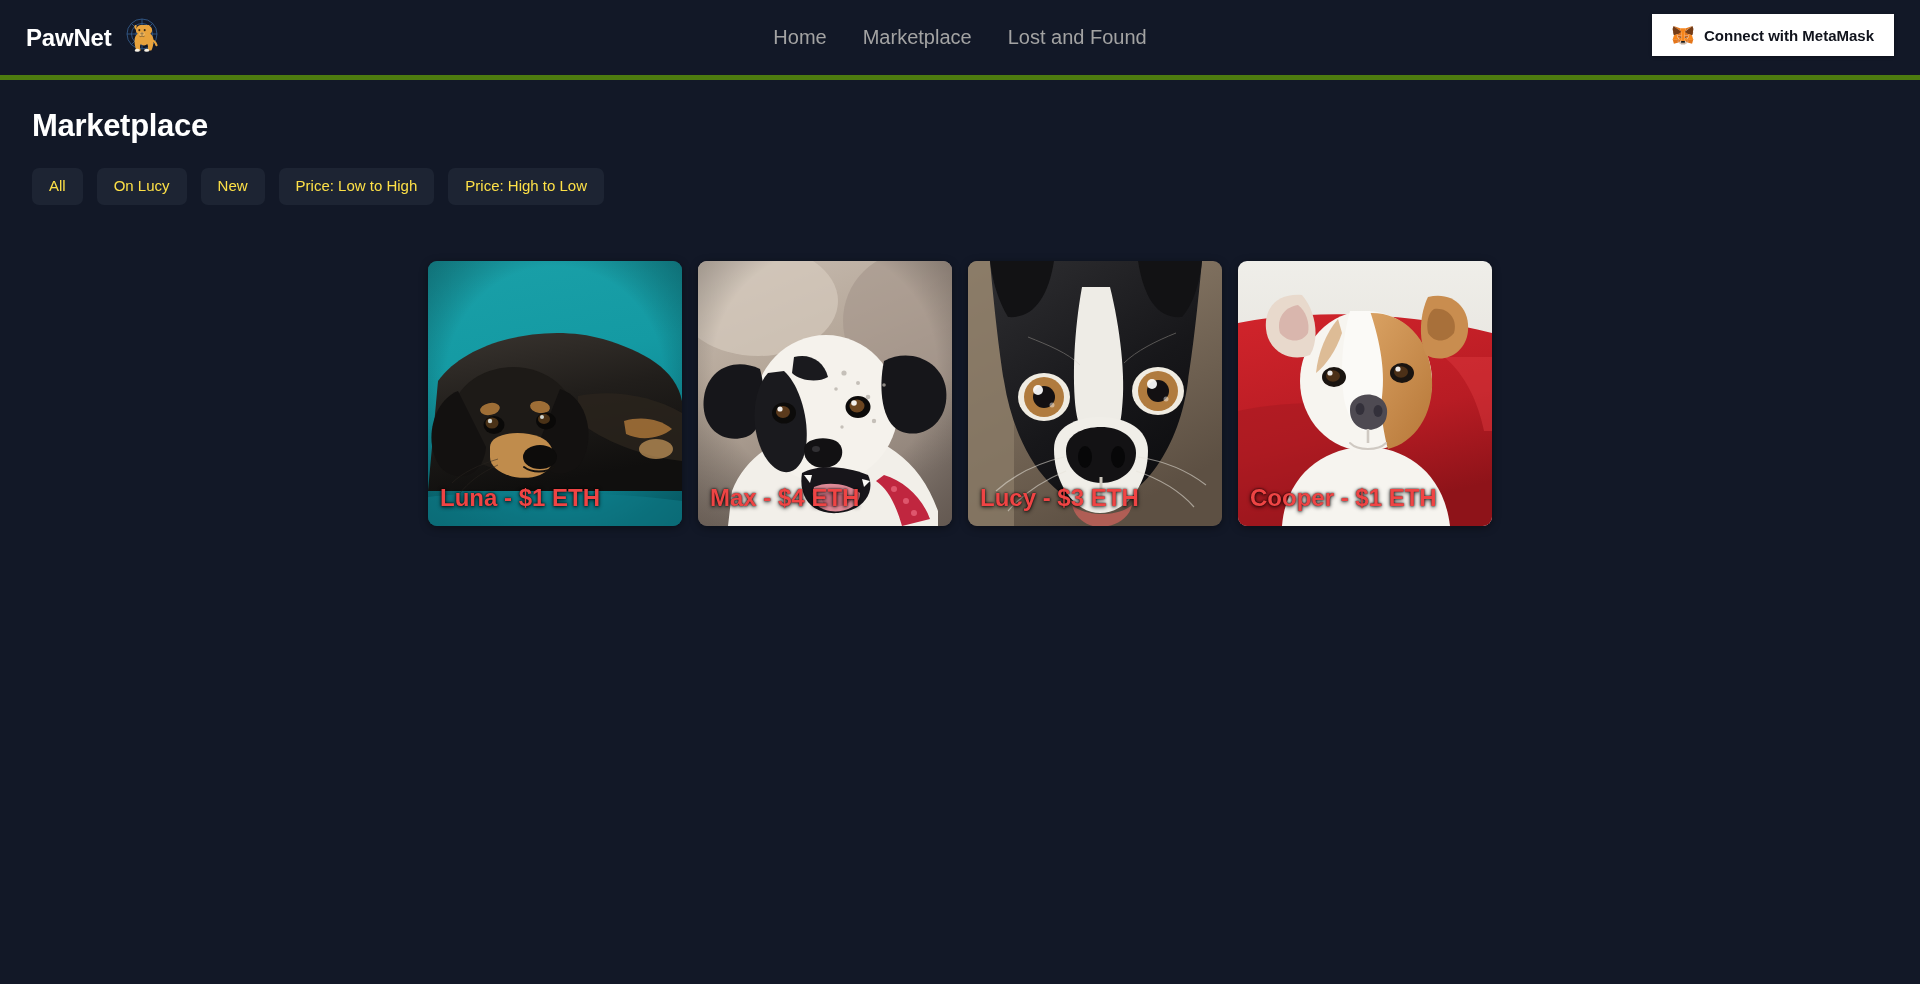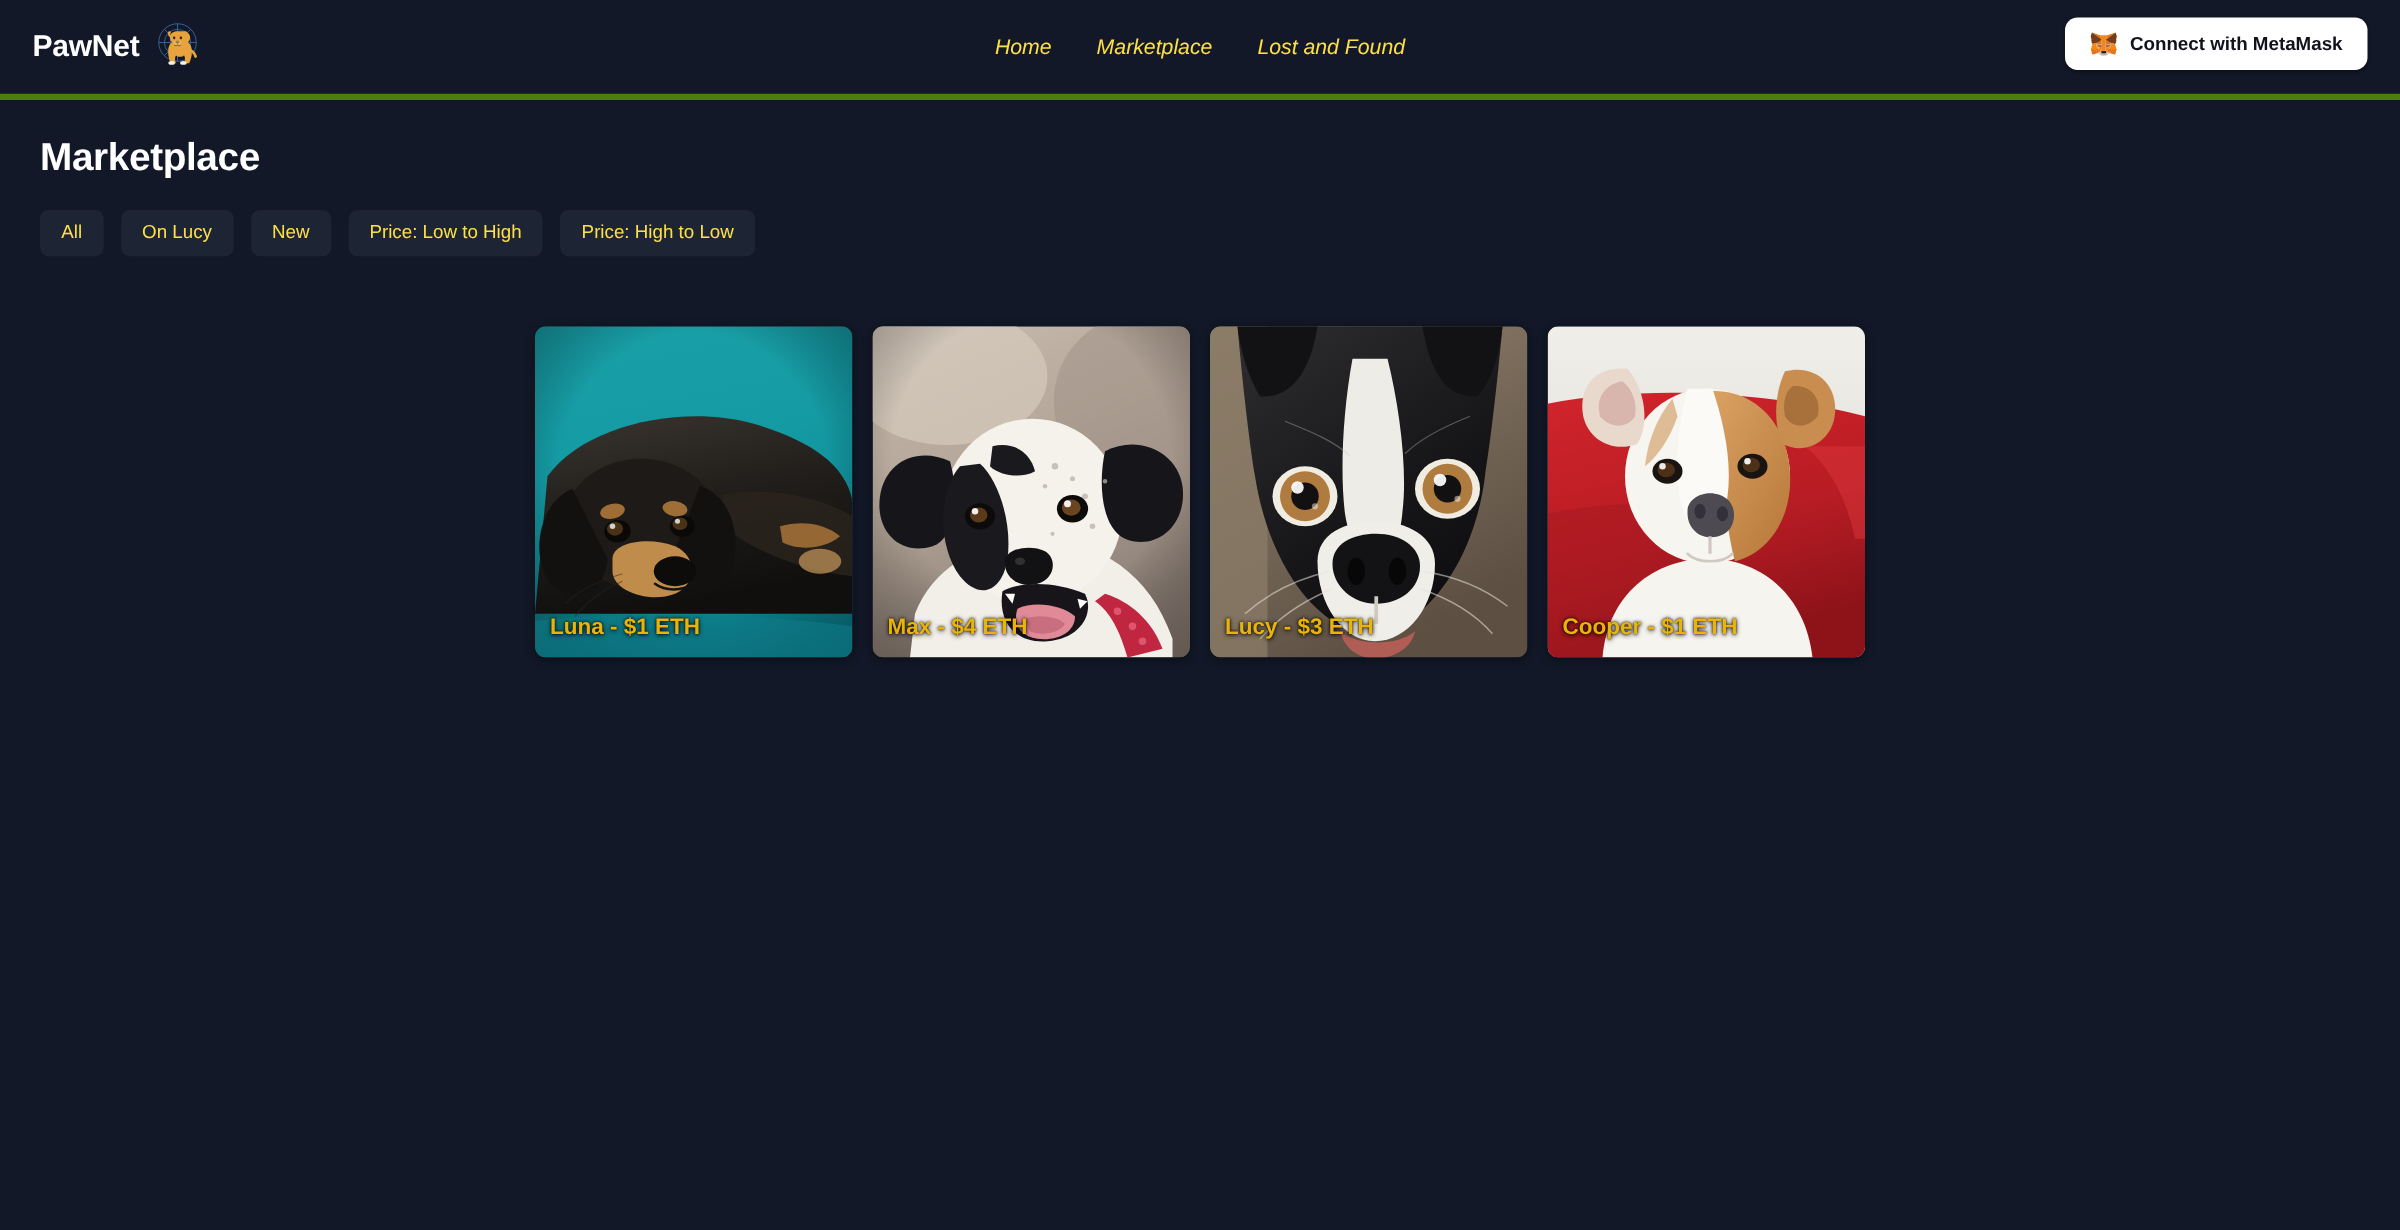--- a/index.html
+++ b/index.html
@@ -51,39 +51,38 @@
   .main-nav {
     position: absolute;
     left: 50%;
     transform: translateX(-50%);
     display: flex;
     align-items: center;
     gap: 36px;
   }
 
   .nav-link {
-    font-size: 17px;
-    color: #fde047;
+    font-size: 20px;
+    color: #a3a3a3;
     text-decoration: none;
     white-space: nowrap;
     cursor: pointer;
-    font-style: italic;
   }
 
   .connect-btn {
     position: absolute;
     right: 26px;
     top: 14px;
     display: flex;
     align-items: center;
     gap: 10px;
     background: #ffffff;
     color: #10131c;
     border: none;
-    border-radius: 10px;
+    border-radius: 0;
     padding: 11px 20px;
     font-size: 15px;
     font-weight: bold;
     font-family: "Liberation Sans", sans-serif;
     cursor: pointer;
     box-shadow: 0 1px 3px rgba(0,0,0,0.35);
   }
 
   .fox-icon { width: 22px; height: 20px; display: block; }
 
@@ -148,23 +147,23 @@
     inset: 0;
     width: 100%;
     height: 100%;
     display: block;
   }
 
   .nft-label {
     position: absolute;
     left: 12px;
     bottom: 14px;
-    font-size: 18px;
+    font-size: 24px;
     font-weight: bold;
-    color: #eab308;
+    color: #ef4444;
     text-shadow: 0 1px 4px rgba(0,0,0,0.85), 0 0 2px rgba(0,0,0,0.9);
     z-index: 3;
     white-space: nowrap;
   }
 </style>
 </head>
 <body>
 
 <div class="header">
 

